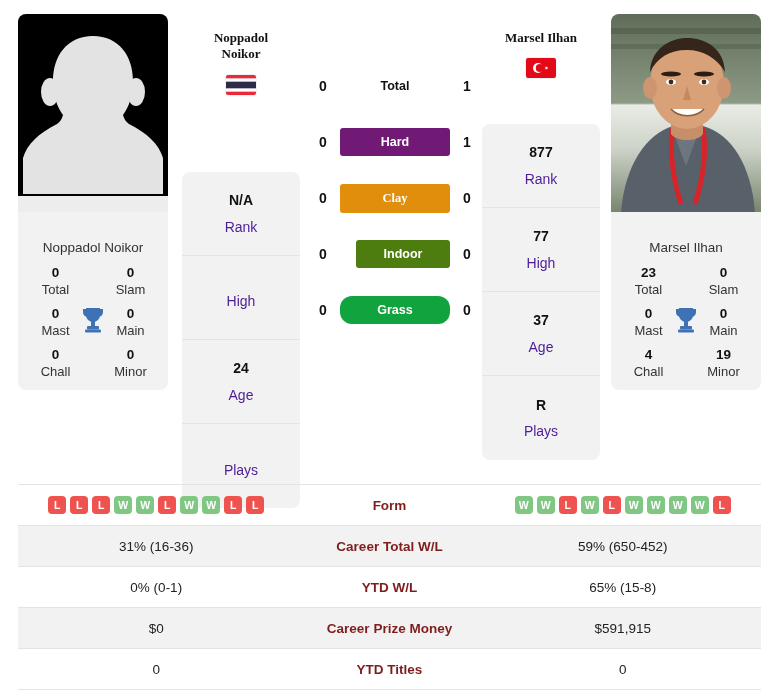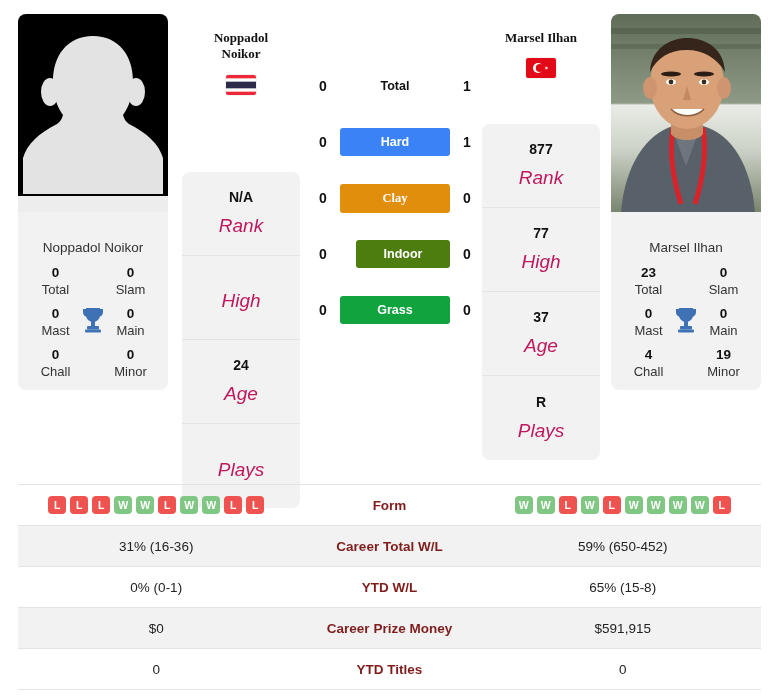--- a/index.html
+++ b/index.html
@@ -95,21 +95,21 @@
   .info-row {
     height: 84px;
     display: flex; flex-direction: column;
     align-items: center; justify-content: center;
     border-bottom: 1px solid #e4e4e4;
     line-height: 1.3;
     gap: 8px;
   }
   .info-row:last-child { border-bottom: none; }
   .info-val { font-size: 14px; font-weight: bold; color: #111; min-height: 0; }
-  .info-lab { font-size: 19px; color: #be185d; font-style: italic; }
+  .info-lab { font-size: 14px; color: #4c1d95; }
 
   
   .player-head {
     position: absolute;
     width: 150px;
     text-align: center;
   }
   .player-head.left  { left: 166px; top: 30px; }
   .player-head.right { left: 466px; top: 30px; }
   .ph-name {
@@ -397,36 +397,36 @@
     </div>
 
     <div class="center">
       <div class="srow">
         <div class="s-left">0</div>
         <div class="s-mid plain">Total</div>
         <div class="s-right">1</div>
       </div>
       <div class="srow">
         <div class="s-left">0</div>
-        <div class="s-mid chip" id="chip-hard" style="background: #3b82f6;">Hard</div>
+        <div class="s-mid chip" id="chip-hard" style="background: #701a75;">Hard</div>
         <div class="s-right">1</div>
       </div>
       <div class="srow">
         <div class="s-left">0</div>
         <div class="s-mid chip" id="chip-clay" style="background: rgb(224, 142, 11); font-family: Liberation Serif, serif;">Clay</div>
         <div class="s-right">0</div>
       </div>
       <div class="srow">
         <div class="s-left">0</div>
         <div class="s-mid chip" id="chip-indoor" style="background: #4d7c0f; margin-left: 20px;">Indoor</div>
         <div class="s-right">0</div>
       </div>
       <div class="srow">
         <div class="s-left">0</div>
-        <div class="s-mid chip" id="chip-grass" style="background: rgb(17, 163, 62);">Grass</div>
+        <div class="s-mid chip" id="chip-grass" style="background: rgb(17, 163, 62); border-radius: 12px;">Grass</div>
         <div class="s-right">0</div>
       </div>
     </div>
   </div>
 
   <div class="table">
 
     <div class="trow">
       <div class="tcell form-strip" id="form-left">
           <div class="badge l">L</div>

